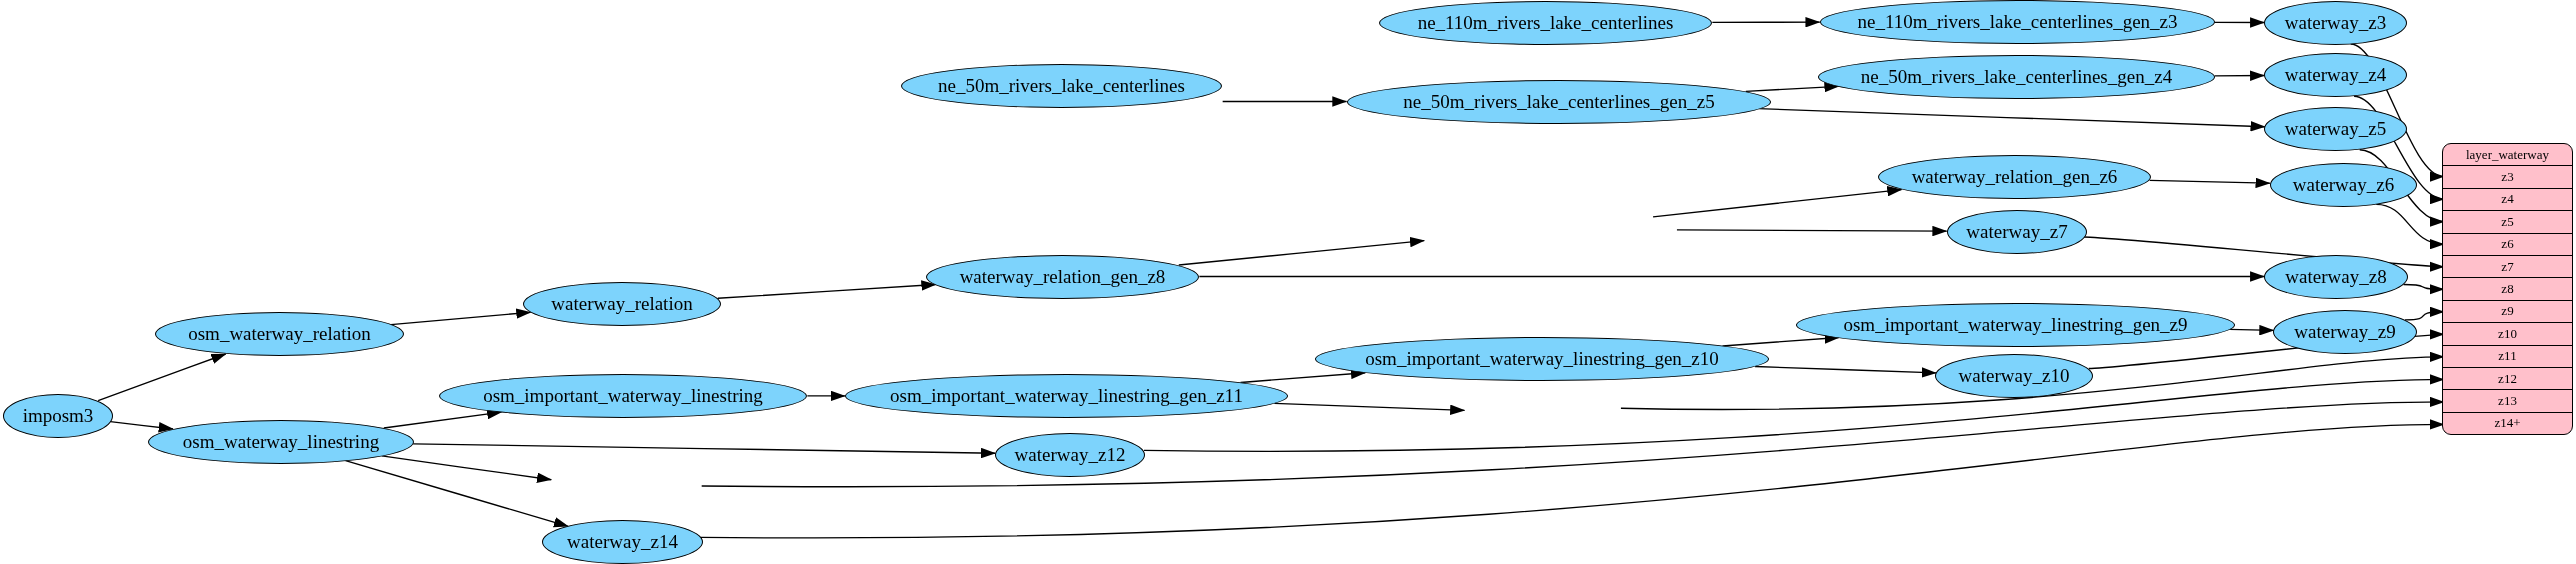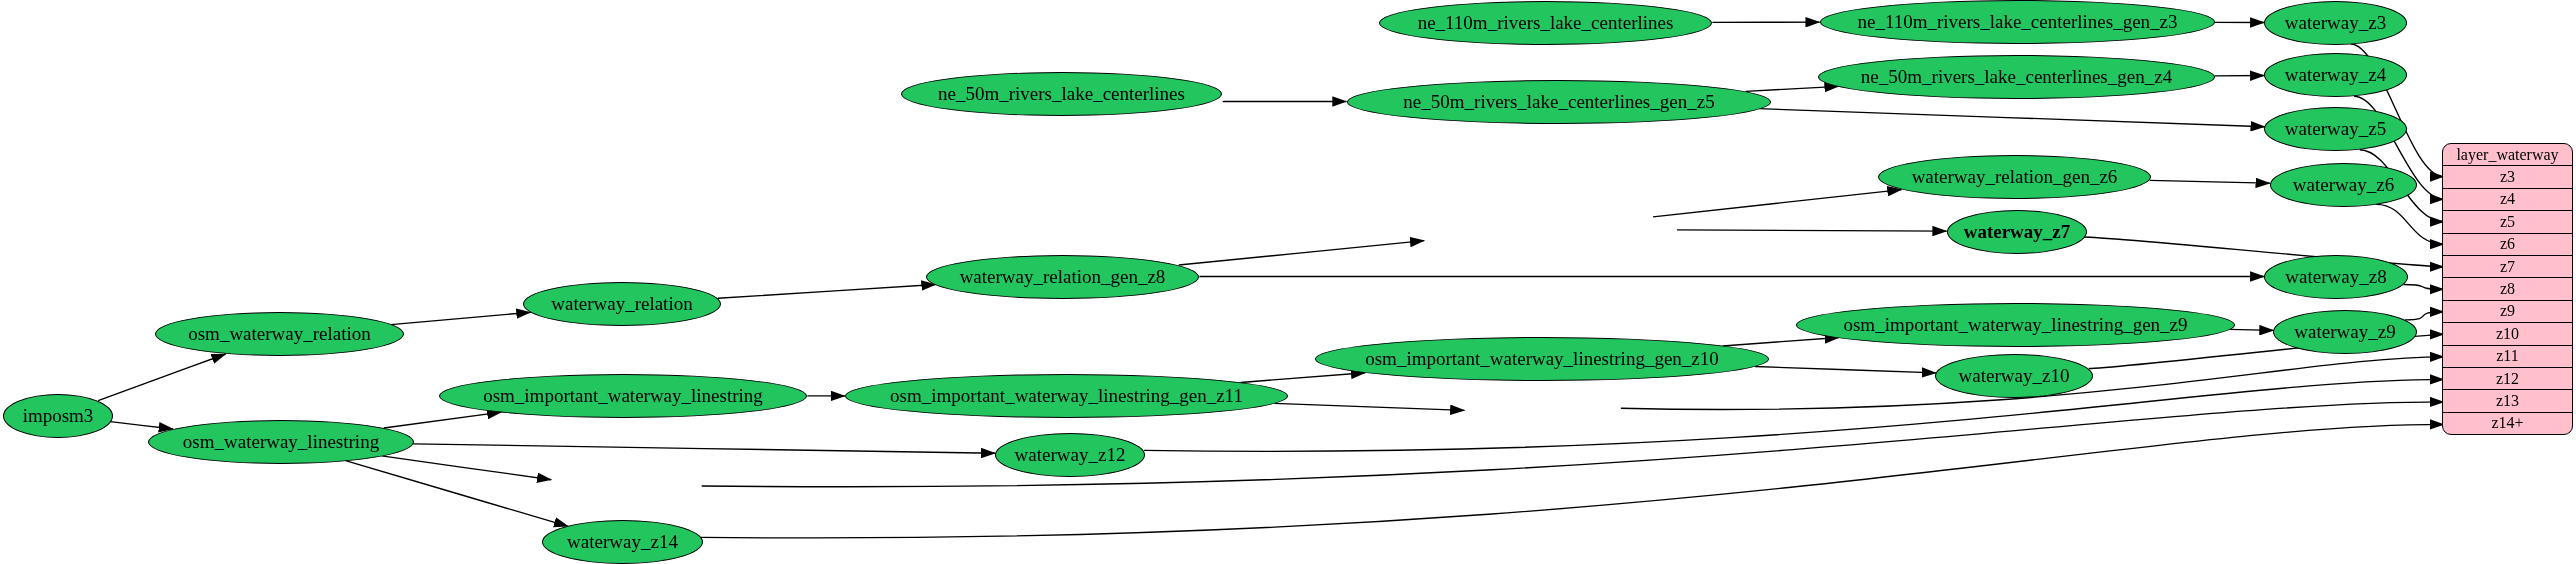--- a/index.html
+++ b/index.html
@@ -15,21 +15,21 @@
     position: absolute;
     left: 0; top: 0;
     width: 2576px; height: 565px;
     z-index: 1;
   }
   .node {
     position: absolute;
     height: 44px;
     border: 1.5px solid #000000;
     border-radius: 50%;
-    background: #22c55e;
+    background: #7dd3fc;
     box-sizing: border-box;
     display: flex;
     align-items: center;
     justify-content: center;
     font-size: 19px;
     color: #000000;
     white-space: nowrap;
     z-index: 2;
   }
   #layer-table {
@@ -43,21 +43,21 @@
     display: flex;
     flex-direction: column;
     overflow: hidden;
     z-index: 2;
   }
   .tcell {
     flex: 1;
     display: flex;
     align-items: center;
     justify-content: center;
-    font-size: 16px;
+    font-size: 13px;
     color: #000000;
     box-sizing: border-box;
   }
   .tcell + .tcell { border-top: 1.5px solid #000000; }
   .edge { fill: none; stroke: #000000; stroke-width: 1.8px; }
 </style>
 </head>
 <body>
 
 <div id="stage">
@@ -106,31 +106,31 @@
       <path d="M934.3,646.9 C2210.2,660.9 2836.5,535.0 3254.0,535.0" class="edge" stroke="#000000" marker-end="url(#arrow)"></path>
       <path d="M933.1,715.3 C2209.6,729.3 2836.2,565.0 3254.0,565.0" class="edge" stroke="#000000" marker-end="url(#arrow)"></path>
     </svg>
 
   <div class="node" style="left:3px; top:394px; width:110px;">imposm3</div>
   <div class="node" style="left:155px; top:312px; width:249px;">osm_waterway_relation</div>
   <div class="node" style="left:148px; top:420px; width:266px;">osm_waterway_linestring</div>
   <div class="node" style="left:523px; top:282px; width:198px;">waterway_relation</div>
   <div class="node" style="left:439px; top:374px; width:368px;">osm_important_waterway_linestring</div>
   <div class="node" style="left:542px; top:520px; width:161px;">waterway_z14</div>
-  <div class="node" style="left:901px; top:72px; width:321px;">ne_50m_rivers_lake_centerlines</div>
+  <div class="node" style="left:901px; top:64px; width:321px;">ne_50m_rivers_lake_centerlines</div>
   <div class="node" style="left:926px; top:255px; width:273px;">waterway_relation_gen_z8</div>
   <div class="node" style="left:845px; top:374px; width:443px;">osm_important_waterway_linestring_gen_z11</div>
   <div class="node" style="left:995px; top:433px; width:150px;">waterway_z12</div>
   <div class="node" style="left:1379px; top:0.8px; width:333px;">ne_110m_rivers_lake_centerlines</div>
   <div class="node" style="left:1347px; top:80px; width:424px;">ne_50m_rivers_lake_centerlines_gen_z5</div>
   <div class="node" style="left:1315px; top:337px; width:454px;">osm_important_waterway_linestring_gen_z10</div>
   <div class="node" style="left:1820px; top:0px; width:395px;">ne_110m_rivers_lake_centerlines_gen_z3</div>
   <div class="node" style="left:1818px; top:55px; width:397px;">ne_50m_rivers_lake_centerlines_gen_z4</div>
   <div class="node" style="left:1878px; top:155px; width:273px;">waterway_relation_gen_z6</div>
-  <div class="node" style="left:1947px; top:210px; width:140px;font-weight:bold;">waterway_z7</div>
+  <div class="node" style="left:1947px; top:210px; width:140px;">waterway_z7</div>
   <div class="node" style="left:1796px; top:303px; width:439px;">osm_important_waterway_linestring_gen_z9</div>
   <div class="node" style="left:1935px; top:354px; width:158px;text-align:center;">waterway_z10</div>
   <div class="node" style="left:2264px; top:0.8px; width:143px;text-align:center;">waterway_z3</div>
   <div class="node" style="left:2264px; top:53px; width:143px;">waterway_z4</div>
   <div class="node" style="left:2264px; top:107px; width:143px;">waterway_z5</div>
   <div class="node" style="left:2270px; top:163px; width:147px;">waterway_z6</div>
   <div class="node" style="left:2264px; top:255px; width:144px;">waterway_z8</div>
   <div class="node" style="left:2273px; top:310px; width:144px;">waterway_z9</div>
 
   <div id="layer-table">

